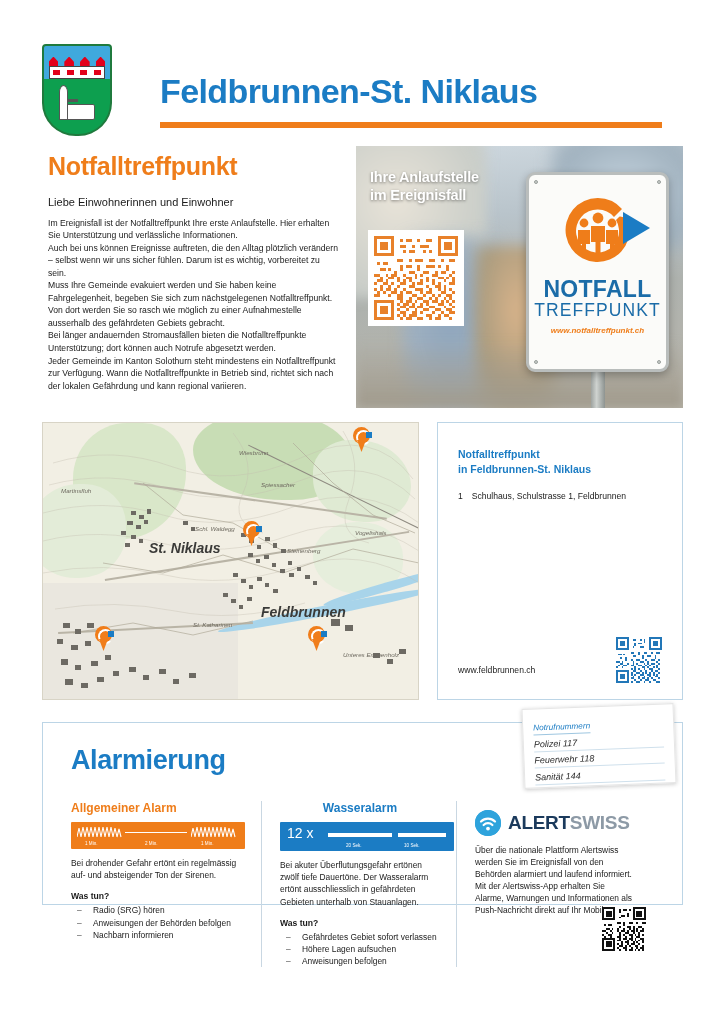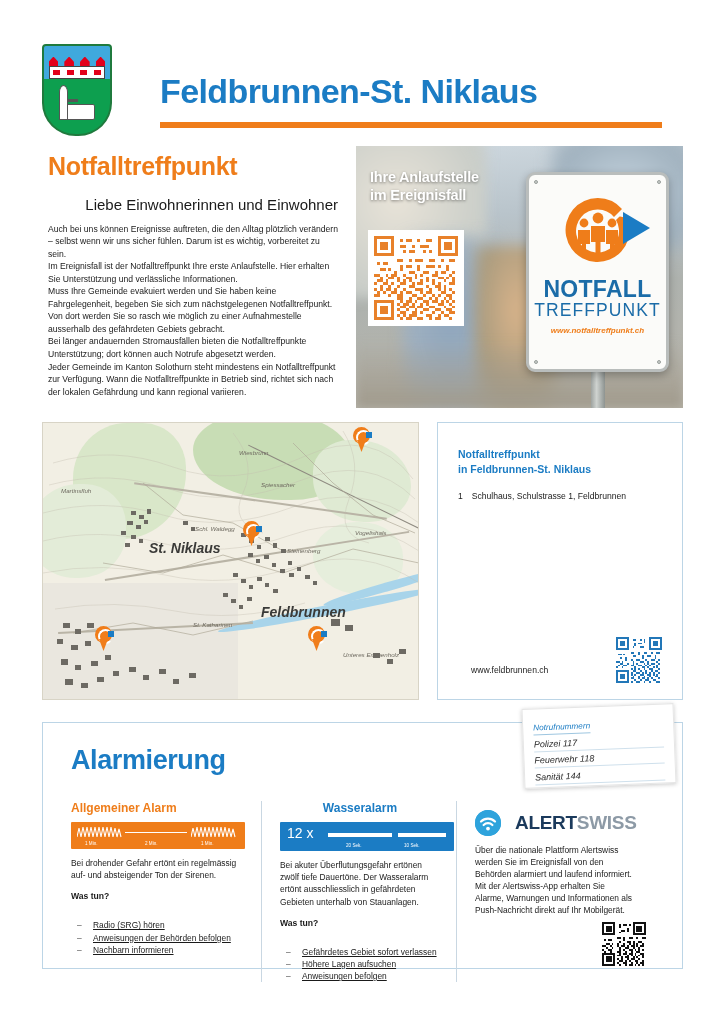--- a/index.html
+++ b/index.html
@@ -80,21 +80,21 @@
   .title-rule {
     position: absolute; left: 160px; top: 122px;
     width: 502px; height: 6px; background: #ef7d1a;
   }
 
   .col-left { position: absolute; left: 48px; top: 152px; width: 290px; }
   .sec-heading-orange {
     font-size: 25px; font-weight: bold; color: #ef7d1a;
     letter-spacing: -0.3px; margin-bottom: 13px;
   }
-  .lede { font-size: 15px; line-height: 1.5; margin-bottom: 6px; text-align: right; }
+  .lede { font-size: 11px; line-height: 1.5; margin-bottom: 6px; }
   .body-p { font-size: 8.6px; line-height: 1.46; margin-bottom: 0; }
 
   
   .photo {
     position: absolute; left: 356px; top: 146px;
     width: 327px; height: 262px;
     overflow: hidden;
     background: linear-gradient(175deg,#cfd9e0 0%, #b9c4cb 28%, #aeb2ae 55%, #b9b5ab 100%);
   }
   .photo .blur-a { position:absolute; left:-6%; top:-4%; width:46%; height:62%;
@@ -192,64 +192,64 @@
     background: #1b7cc4; }
 
   .info-panel {
     position: absolute; left: 437px; top: 422px;
     width: 246px; height: 278px;
     border: 1px solid #bcd5e6; background: #fff;
     padding: 24px 20px;
   }
   .info-title { font-size: 10.5px; font-weight: bold; color: #1b7cc4; line-height: 1.45; }
   .info-row { display: flex; gap: 9px; font-size: 8.6px; margin-top: 14px; }
-  .info-url { position: absolute; left: 33px; bottom: 24px; font-size: 8.6px; color: #222; }
+  .info-url { position: absolute; left: 20px; bottom: 24px; font-size: 8.6px; color: #222; }
   .info-qr { position: absolute; right: 20px; bottom: 16px; width: 46px; height: 46px; }
 
   
   .alarm-box {
     position: absolute; left: 42px; top: 722px;
-    width: 641px; height: 247px;
+    width: 641px; height: 183px;
     border: 1px solid #bcd5e6; background: #fff;
   }
   .alarm-title {
     position: absolute; left: 28px; top: 22px;
     font-size: 27px; font-weight: bold; color: #1b7cc4; letter-spacing: -0.4px;
   }
   .alarm-cols { position: absolute; left: 28px; top: 78px; right: 20px; display: flex; }
   .acol { width: 195px; padding-right: 16px; }
   .acol + .acol { border-left: 1px solid #c9d7e2; padding-left: 18px; }
   .acol.third { width: 215px; }
   .acol-h { font-size: 12px; font-weight: bold; margin-bottom: 7px; }
   .acol-h.orange { color: #ef7d1a; }
   .acol-h.blue { color: #1b7cc4; text-align: center; }
   .acol-h.dark { color: #1a1a1a; line-height: 1.35; }
   .acol-p { font-size: 8.4px; line-height: 1.45; margin-top: 8px; }
   .was-tun { font-size: 8.6px; font-weight: bold; margin-top: 10px; }
-  .dash-list { list-style: none; margin-top: 18px; text-decoration: underline; }
+  .dash-list { list-style: none; margin-top: 3px; }
   .dash-list li { font-size: 8.4px; line-height: 1.45; padding-left: 22px; position: relative; }
   .dash-list li::before { content: "\2013"; position: absolute; left: 6px; color: #555; }
 
   .siren-orange {
     width: 174px; height: 27px; background: #ef7d1a; position: relative;
     border-radius: 1px;
   }
   .siren-blue {
     width: 174px; height: 29px; background: #1b7cc4; position: relative;
     border-radius: 1px;
   }
   .wave { position: absolute; top: 4px; height: 12px; }
   .wave svg { display: block; }
   .siren-line { position: absolute; background: #fff; height: 1.4px; }
   .tick-lab { position: absolute; font-size: 4.6px; color: #fff; white-space: nowrap; }
   .twelve { position: absolute; left: 7px; top: 3px; font-size: 14px; color: #fff; }
   .blue-bar { position: absolute; background: #fff; height: 3.5px; top: 11px; }
 
   
-  .as-logo { display: flex; align-items: center; gap: 14px; margin-top: 9px; }
+  .as-logo { display: flex; align-items: center; gap: 7px; margin-top: 9px; }
   .as-icon { width: 26px; height: 26px; border-radius: 50%; background: #2ea3dc;
     position: relative; flex: none; }
   .as-word { font-size: 19px; font-weight: bold; letter-spacing: -0.3px; }
   .as-word .a { color: #1b3a5c; } .as-word .b { color: #8d9aa6; }
   .as-text { font-size: 8.4px; line-height: 1.42; margin-top: 9px; width: 158px; }
   .as-qr { position: absolute; right: 16px; bottom: 16px; width: 44px; height: 44px; }
 
   
   .notruf {
     position: absolute; left: 523px; top: 706px;
@@ -295,22 +295,22 @@
     </div>
   </div>
 
   <div class="town-title">Feldbrunnen-St. Niklaus</div>
   <div class="title-rule"></div>
 </div>
 
 <div class="col-left">
   <div class="sec-heading-orange">Notfalltreffpunkt</div>
   <div class="lede">Liebe Einwohnerinnen und Einwohner</div>
+  <div class="body-p">Im Ereignisfall ist der Notfalltreffpunkt Ihre erste Anlaufstelle. Hier erhalten Sie Unterstützung und verlässliche Informationen.</div>
   <div class="body-p">Auch bei uns können Ereignisse auftreten, die den Alltag plötzlich verändern – selbst wenn wir uns sicher fühlen. Darum ist es wichtig, vorbereitet zu sein.</div>
-  <div class="body-p">Im Ereignisfall ist der Notfalltreffpunkt Ihre erste Anlaufstelle. Hier erhalten Sie Unterstützung und verlässliche Informationen.</div>
   <div class="body-p">Muss Ihre Gemeinde evakuiert werden und Sie haben keine Fahrgelegenheit, begeben Sie sich zum nächstgelegenen Notfalltreffpunkt. Von dort werden Sie so rasch wie möglich zu einer Aufnahmestelle ausserhalb des gefährdeten Gebiets gebracht.</div>
   <div class="body-p">Bei länger andauernden Stromausfällen bieten die Notfalltreffpunkte Unterstützung; dort können auch Notrufe abgesetzt werden.</div>
   <div class="body-p">Jeder Gemeinde im Kanton Solothurn steht mindestens ein Notfalltreffpunkt zur Verfügung. Wann die Notfalltreffpunkte in Betrieb sind, richtet sich nach der lokalen Gefährdung und kann regional variieren.</div>
 </div>
 
 <div class="photo">
   <div class="blur-a"></div>
     <div class="blur-b"></div>
     <div class="blur-c"></div>
   <div class="blur-d"></div>

